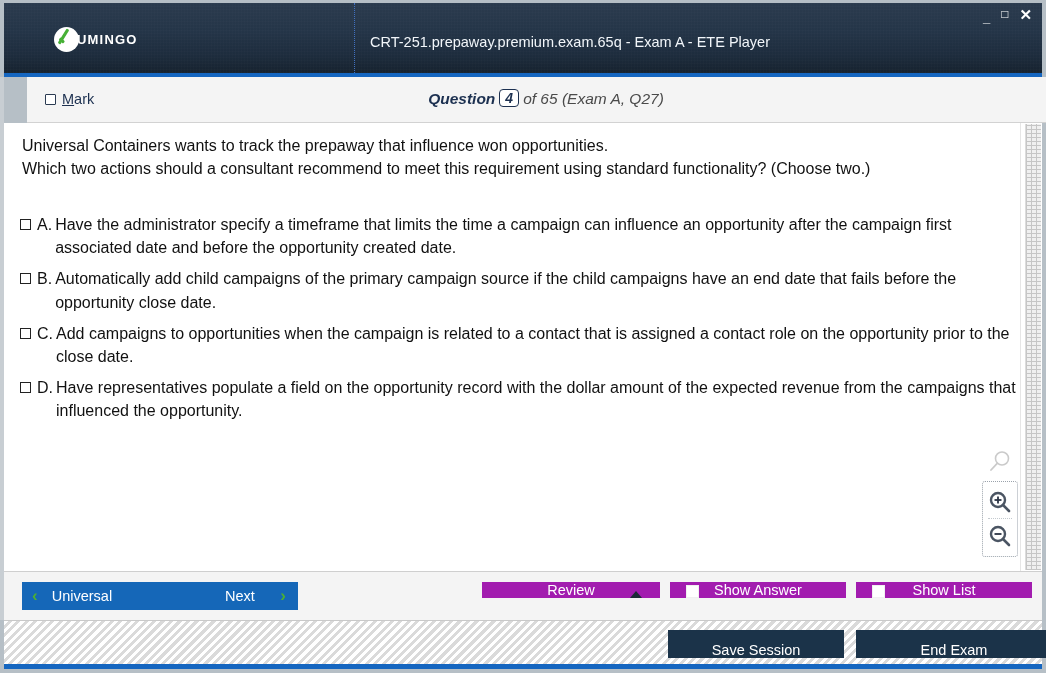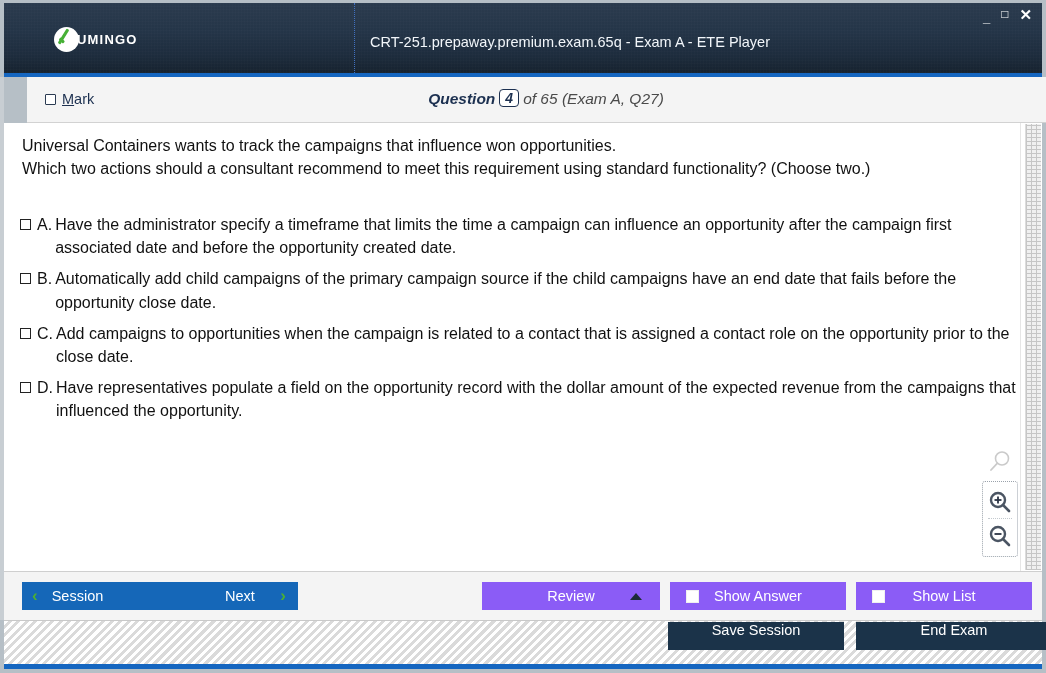--- a/index.html
+++ b/index.html
@@ -144,21 +144,21 @@
     position:absolute;left:4px;top:571px;width:1038px;height:49px;
     background:#f4f4f4;border-top:1px solid #cfcfcf;
     box-sizing:border-box;
   }
   .btn{
     position:absolute;border:0;cursor:default;color:#fff;
     font-size:14.5px;font-family:"Liberation Sans",sans-serif;
     display:flex;align-items:center;
   }
   .btn-blue{background:#1567b8;height:28px;}
-  .btn-orange{background:#8b5cf6;height:28px;}
+  .btn-orange{background:#a21caf;height:16px;align-items:flex-end;}
   .btn-prev{left:18px;top:10px;width:120px;justify-content:flex-start;padding-left:10px;}
   .btn-next{left:144px;top:10px;width:116px;justify-content:center;padding-left:34px;}
   .chev{color:#4caf33;font-size:17px;font-weight:700;}
   .btn-prev .chev{margin-right:14px;}
   .btn-next .chev{position:absolute;right:12px;}
   .btn-review{left:478px;top:10px;width:178px;justify-content:center;}
   .btn-review .caret{
     position:absolute;right:18px;width:0;height:0;
     border-left:6px solid transparent;border-right:6px solid transparent;
     border-bottom:7px solid #1c2a38;
@@ -176,22 +176,22 @@
     box-sizing:border-box;
     background-color:#f2f2f2;
     background-image:repeating-linear-gradient(135deg,
         #ffffff 0px,#ffffff 3px,#dadada 3px,#dadada 6px);
     border-top:1px solid #c9c9c9;
   }
   .footer:after{
     content:"";position:absolute;left:0;right:0;bottom:0;height:5px;background:#1566c0;
   }
   .btn-dark{
-    position:absolute;top:1px;height:28px;background:#1b3349;color:#fff;
-    display:flex;align-items:flex-start;justify-content:center;font-size:14.5px;
+    position:absolute;top:9px;height:28px;background:#1b3349;color:#fff;
+    display:flex;align-items:flex-end;justify-content:center;font-size:14.5px;
   }
   .btn-save{left:664px;width:176px;}
   .btn-end{left:852px;width:196px;}
 
   
   .scroll-track{
     position:absolute;right:5px;top:124px;width:15px;height:446px;
     background-color:#f0f0f0;
     background-image:
       repeating-linear-gradient(0deg,#c6c6c6 0 1px,transparent 1px 4px),
@@ -236,21 +236,21 @@
     </div>
     <div class="qcount">
       <span class="lbl">Question</span><span class="qnum">4</span><span>of 65 (Exam A, Q27)</span>
     </div>
   </div>
 
   <div class="qbody">
     <div class="content-edge"></div>
 
     <div class="qtext">
-      <div>Universal Containers wants to track the campaigns that influence won opportunities.</div>
+      <div>Universal Containers wants to track the prepaway that influence won opportunities.</div>
       <div>Which two actions should a consultant recommend to meet this requirement using standard functionality? (Choose two.)</div>
     </div>
 
     <div class="answers">
       <div class="ans">
         <span class="cb"></span>
         <span class="letter">A.</span>
         <span class="txt">Have the administrator specify a timeframe that limits the time a campaign can influence an opportunity after the campaign first associated date and before the opportunity created date.</span>
       </div>
       <div class="ans">
@@ -296,21 +296,21 @@
         </div>
       </div>
     </div>
   </div>
 
   <div class="scroll-track"></div>
 
   <div class="navbar">
     <div class="btn btn-blue btn-prev">
       <span class="chev">‹</span>
-      <span>Session</span>
+      <span>Universal</span>
     </div>
     <div class="btn btn-blue btn-next">
       <span>Next</span>
       <span class="chev">›</span>
     </div>
     <div class="btn btn-orange btn-review">
       <span>Review</span>
       <span class="caret"></span>
     </div>
     <div class="btn btn-orange btn-show-answer">

